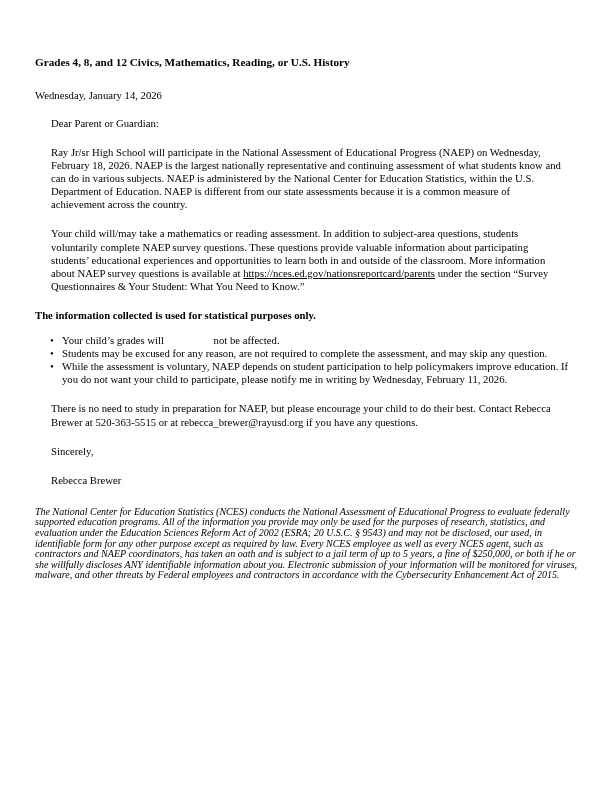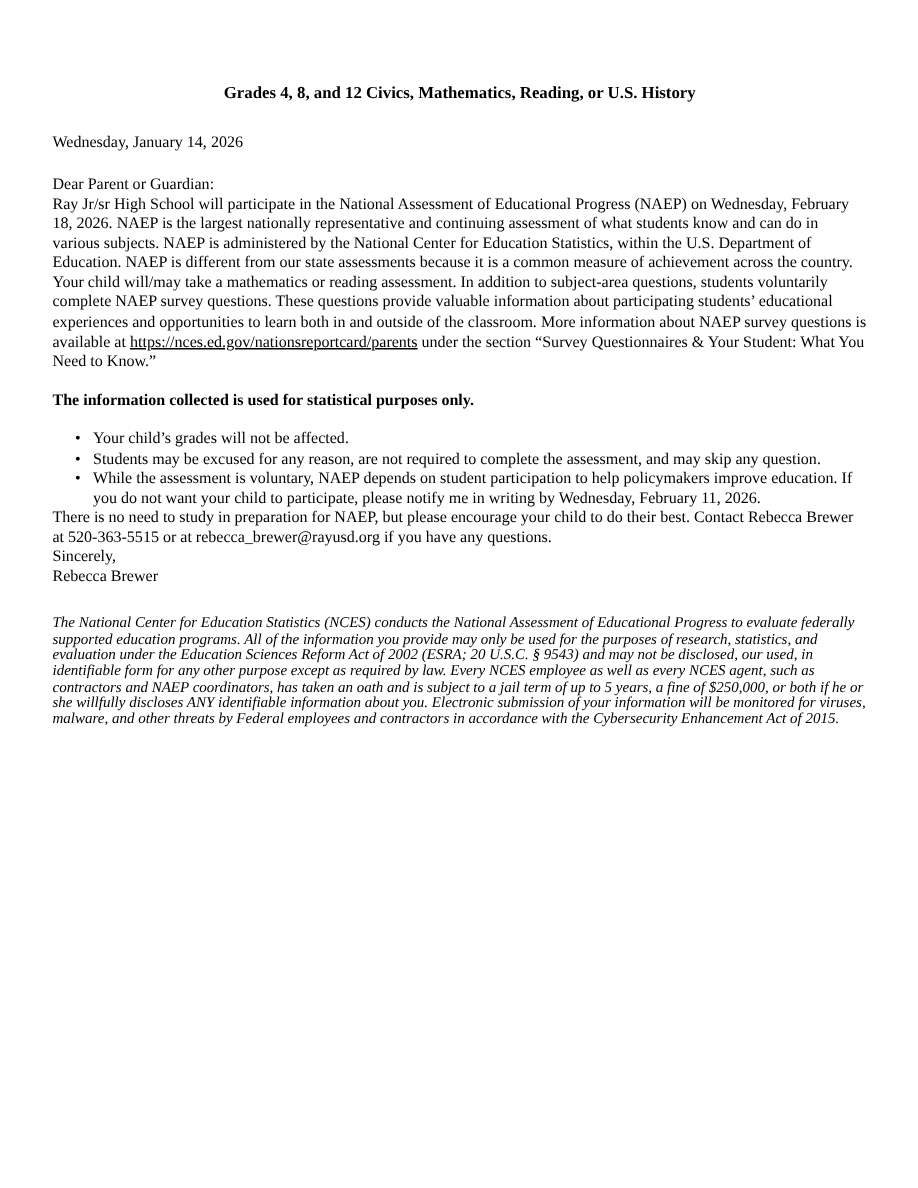--- a/index.html
+++ b/index.html
@@ -29,36 +29,35 @@
   }
   .title {
     text-align: center;
     font-weight: bold;
     font-size: 11.2px;
     line-height: 1.0;
     letter-spacing: 0.12px;
     margin: 5px 0 0 0;
   }
   .subtitle {
-    text-align: center;
     font-weight: bold;
     font-size: 11.2px;
     line-height: 1.0;
     margin: 21px 0 0 0;
   }
   .datestamp {
     text-align: left;
     font-size: 10.7px;
     line-height: 1.0;
     margin: 22px 0 16px 0;
   }
   p.para {
     font-size: 10.7px;
     line-height: 13.1px;
-    margin: 0;
+    margin: 16px;
     text-align: left;
   }
   .salutation {
     margin-top: 33px;
   }
   .gap-para {
     margin-top: 13.5px;
   }
   .bold-statement {
     font-weight: bold;
@@ -93,20 +92,21 @@
   }
   .disclaimer {
     font-style: italic;
     font-size: 10px;
     line-height: 10.6px;
     margin: 20px 0 0 0;
     text-align: left;
     width: 543px;
   }
   .u {
+    margin-left: 47px;
   }
   a.link {
     color: #000000;
     text-decoration: underline;
     font-family: Liberation Serif, serif;
   }
 </style>
 </head>
 <body>
 

